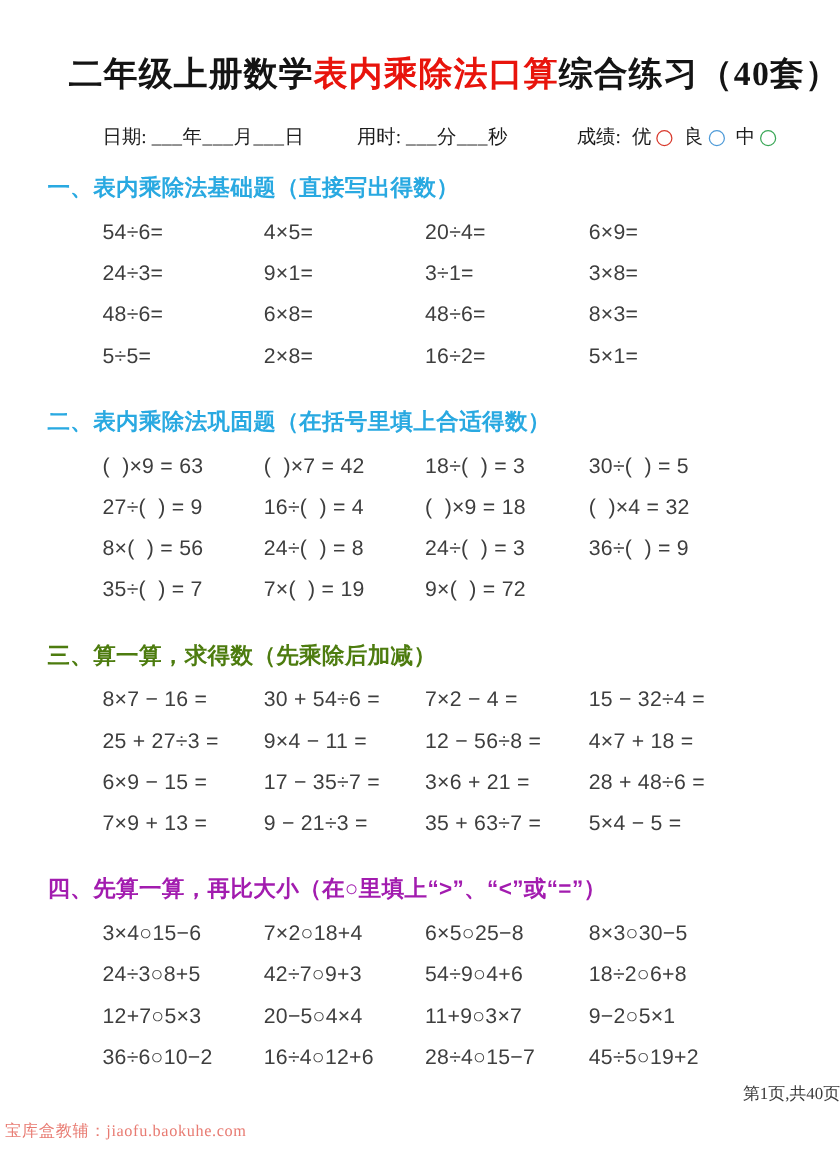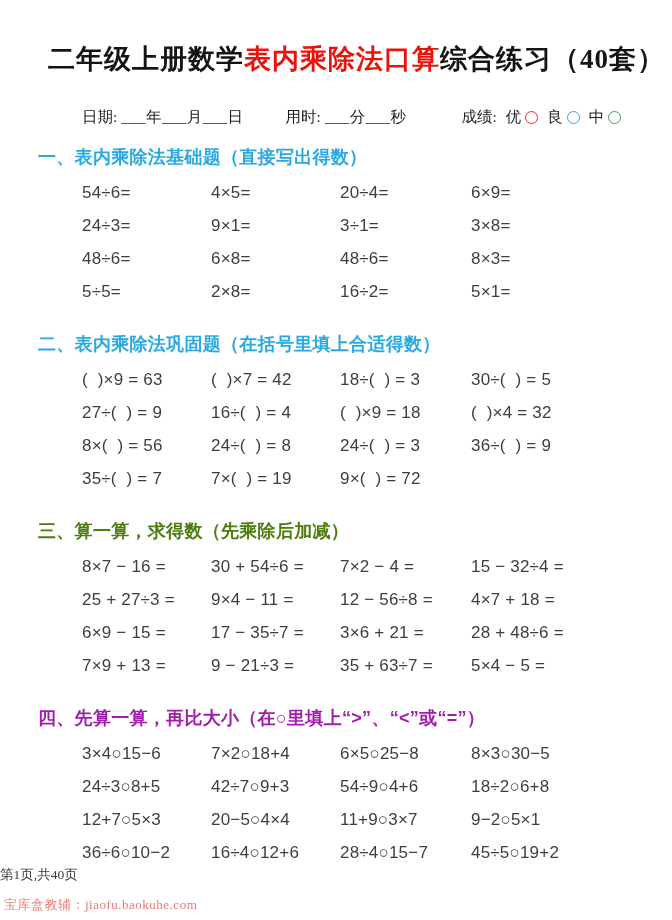--- a/index.html
+++ b/index.html
@@ -9,32 +9,32 @@
     font-family: "Liberation Sans", sans-serif;
     position: relative; overflow: hidden;
   }
   .page {
     position: relative;
     width: 672px; height: 920px;
     background: #ffffff;
   }
   .title {
     padding-top: 42px;
-    text-align: center;
+    text-align: right;
     font-family: "Liberation Serif", serif;
     font-weight: bold;
     font-size: 27px;
     line-height: 34px;
     color: #141414;
     letter-spacing: 1px;
     white-space: nowrap;
     margin-left: 41px;
   }
   .meta {
-    margin: 31px 0 0 82px;
+    margin: 24px 0 0 82px;
     font-family: "Liberation Serif", serif;
     font-size: 15.5px;
     line-height: 20px;
     color: #1c1c1c;
     display: flex;
     align-items: flex-start;
     white-space: pre;
   }
   .meta .blanks { margin-left: 4px; letter-spacing: 0.5px; }
   .meta .time-label { margin-left: 42px; }
@@ -70,21 +70,21 @@
     align-items: center;
     font-size: 17px;
     color: #3e3e3e;
     white-space: pre;
     letter-spacing: 0.2px;
   }
   .footer {
     position: absolute;
     top: 866px; left: 0;
     width: 100%;
-    text-align: left;
+    text-align: right;
     font-family: "Liberation Serif", serif;
     font-size: 13.5px;
     color: #3a3a3a;
   }
   .watermark {
     position: absolute;
     top: 896px; left: 4px;
     font-family: "Liberation Serif", serif;
     font-size: 13px;
     letter-spacing: 0.5px;

